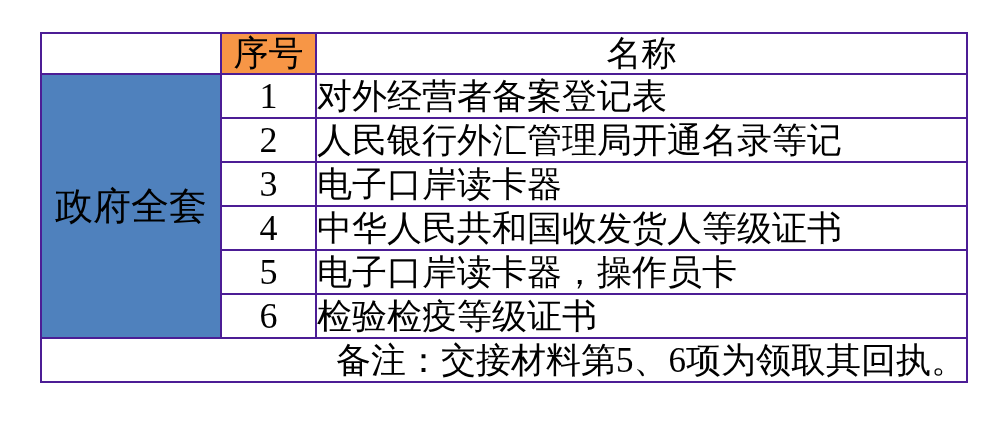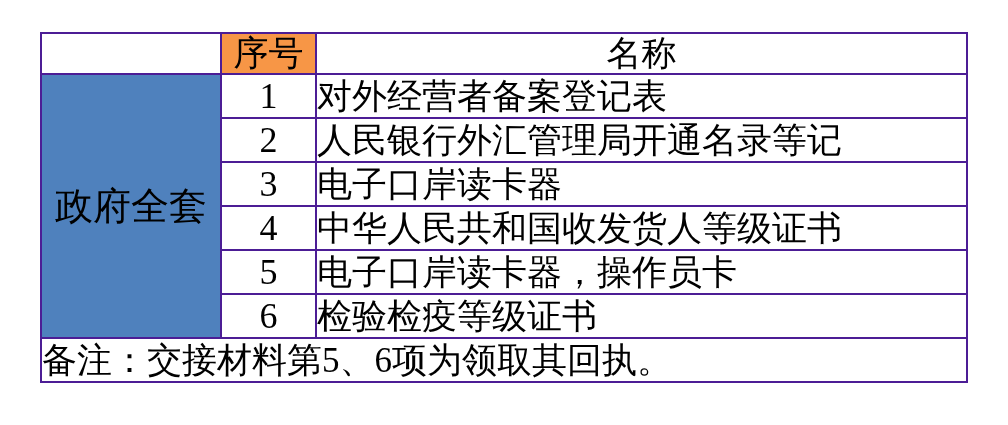--- a/index.html
+++ b/index.html
@@ -55,21 +55,21 @@
   .index-cell {
     text-align: center;
     font-size: 36px;
   }
   .name-cell {
     text-align: left;
     font-size: 35px;
     padding-left: 8px;
   }
   .note-cell {
-    text-align: left;
+    text-align: right;
     font-size: 35px;
     padding-left: 5px;
   }
 </style>
 </head>
 <body>
 
 <div class="canvas">
   <table class="doc-table">
     <colgroup>

